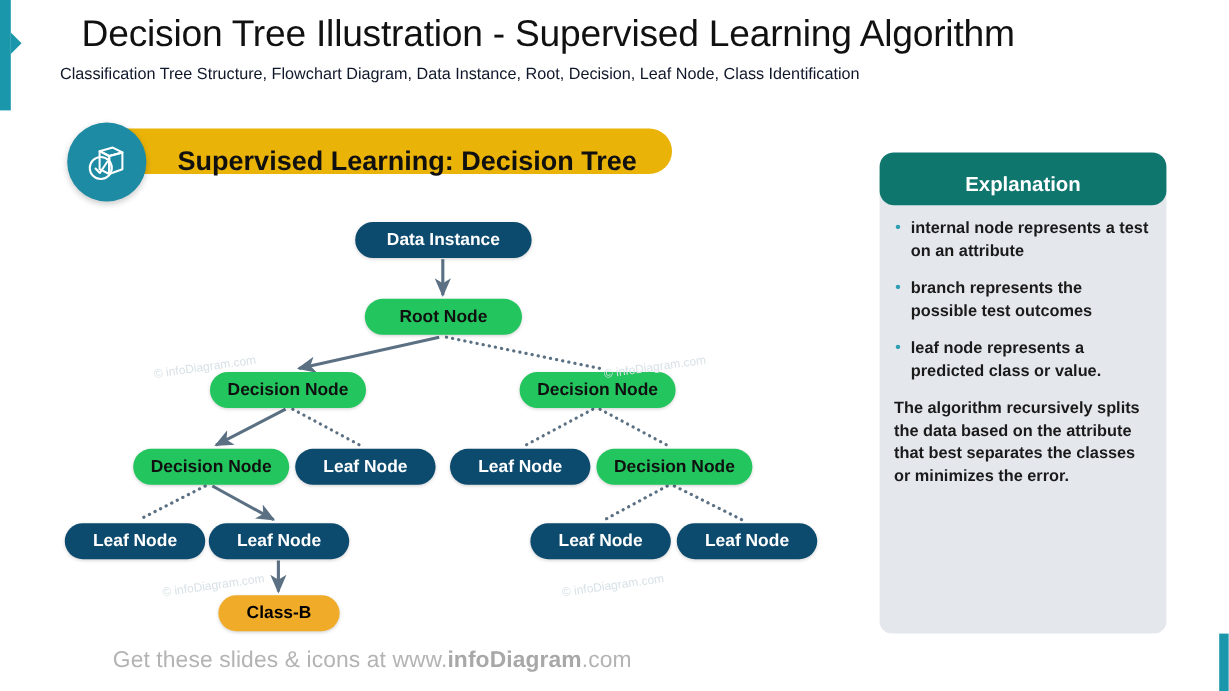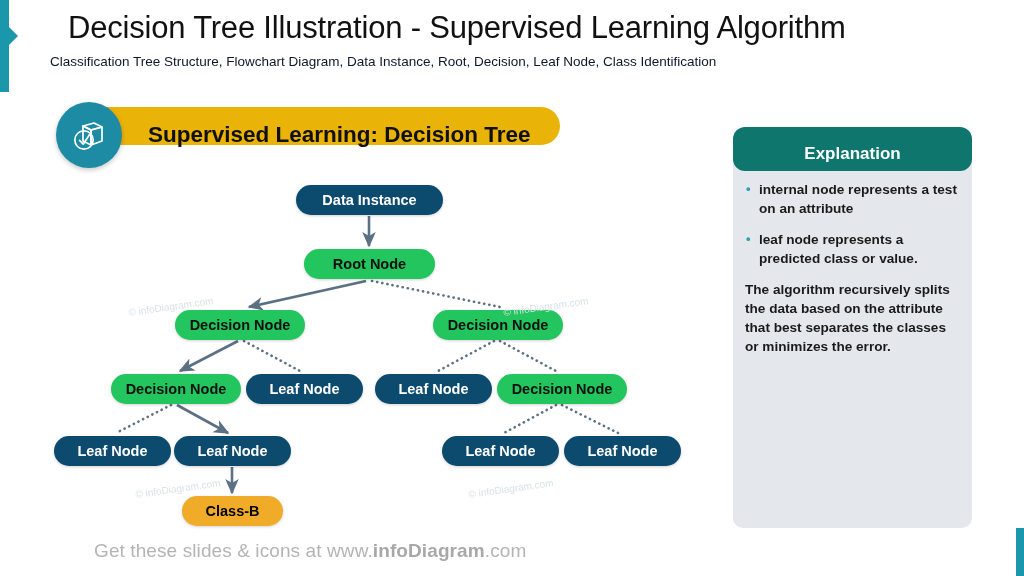--- a/index.html
+++ b/index.html
@@ -276,18 +276,19 @@
       <div class="watermark" style="left: 135px; top: 483px;">© infoDiagram.com</div>
       <div class="watermark" style="left: 468px; top: 483px;">© infoDiagram.com</div>
     </div>
 </div>
 
 <div class="explain-panel"></div>
 <div class="explain-header">Explanation</div>
 <div class="explain-body">
   <ul id="explain-bullets">
       <li>internal node represents a test on an attribute</li>
+      <li>branch represents the possible test outcomes</li>
       <li>leaf node represents a predicted class or value.</li>
     </ul>
   <p class="para">The algorithm recursively splits the data based on the attribute that best separates the classes or minimizes the error.</p>
 </div>
 
 <div class="footer"><span>Get these slides &amp; icons at www.</span><b>infoDiagram</b><span>.com</span></div>
 
 </body></html>

